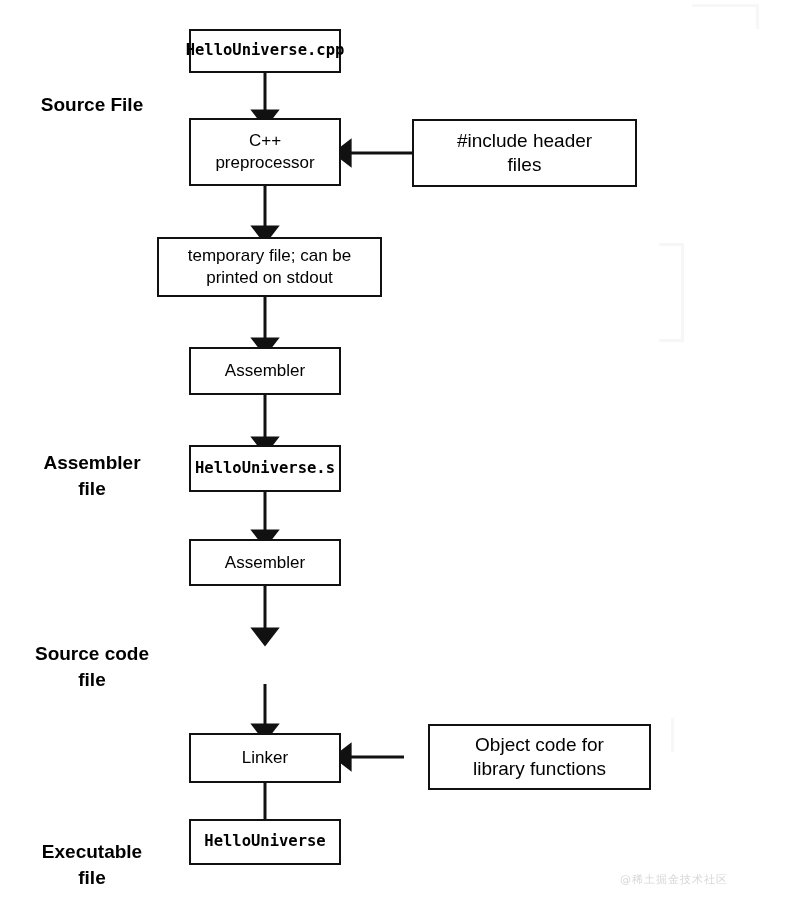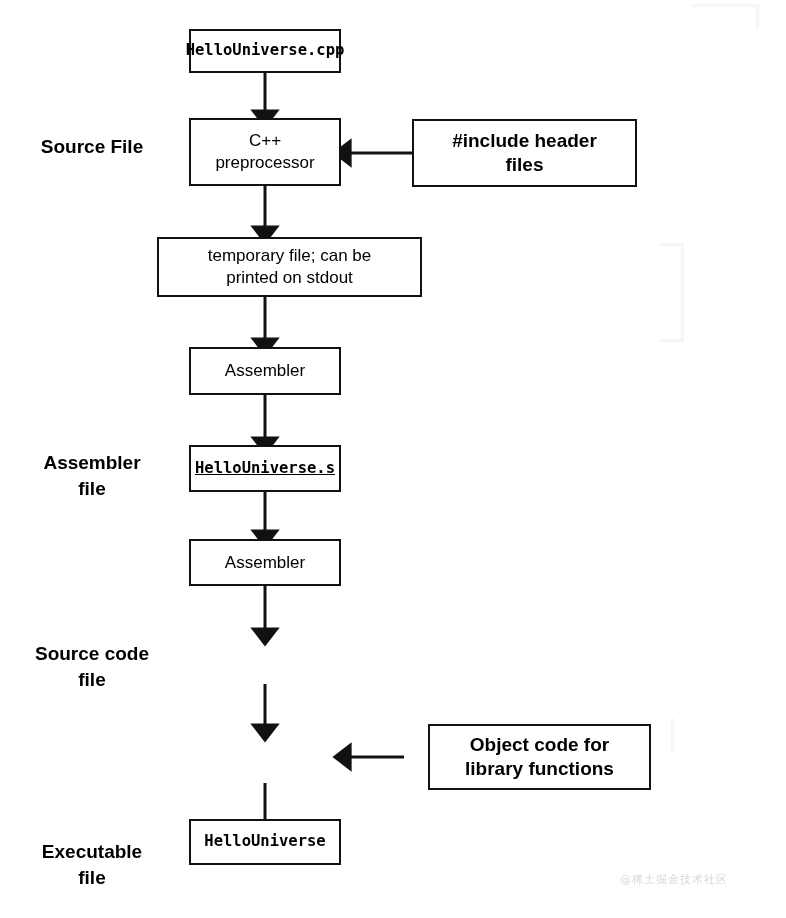--- a/index.html
+++ b/index.html
@@ -46,21 +46,21 @@
     font-size: 15.5px;
     letter-spacing: 0px;
   }
   .plain .node-text {
     font-family: "Liberation Sans", sans-serif;
     font-weight: normal;
     font-size: 17px;
   }
   .strong .node-text {
     font-family: "Liberation Sans", sans-serif;
-    font-weight: bold;
+    font-weight: normal;
     font-size: 19px;
   }
 
   
   .stage-label {
     position: absolute;
     box-sizing: border-box;
     font-family: "Liberation Sans", sans-serif;
     font-weight: bold;
     font-size: 19px;
@@ -129,21 +129,21 @@
       <line x1="265" y1="395" x2="265" y2="443"></line>
       <line x1="265" y1="492" x2="265" y2="536"></line>
       <line x1="265" y1="586" x2="265" y2="634"></line>
       <line x1="265" y1="684" x2="265" y2="730"></line>
       <line x1="265" y1="783" x2="265" y2="827"></line>
       <path d="M412,153 L345,153"></path>
       <path d="M404,757 L345,757"></path>
     </g>
   </svg>
 
-  <div class="stage-label" style="left:8px; top:92px; width:168px;margin-top:42px;">Source File</div>
+  <div class="stage-label" style="left:8px; top:92px; width:168px;">Source File</div>
   <div class="stage-label" style="left:8px; top:450px; width:168px;">Assembler
 file</div>
   <div class="stage-label" style="left:8px; top:641px; width:168px;">Source code
 file</div>
   <div class="stage-label" style="left:8px; top:839px; width:168px;">Executable
 file</div>
 
   <div class="node mono" style="left:189px; top:29px; width:152px; height:44px;text-align:center;">
     <span class="node-text">HelloUniverse.cpp</span>
   </div>
@@ -151,38 +151,41 @@
   <div class="node plain" style="left:189px; top:118px; width:152px; height:68px;">
     <span class="node-text">C++
 preprocessor</span>
   </div>
 
   <div class="node strong" style="left:412px; top:119px; width:225px; height:68px;">
     <span class="node-text">#include header
 files</span>
   </div>
 
-  <div class="node plain" style="left:157px; top:237px; width:265px; height:60px;">
+  <div class="node plain" style="left:157px; top:237px; width:225px; height:60px;">
     <span class="node-text">temporary file; can be
 printed on stdout</span>
   </div>
 
   <div class="node plain" style="left:189px; top:347px; width:152px; height:48px;">
     <span class="node-text">Assembler</span>
   </div>
 
-  <div class="node mono" style="left:189px; top:445px; width:152px; height:47px;text-decoration:underline;">
+  <div class="node mono" style="left:189px; top:445px; width:152px; height:47px;">
     <span class="node-text">HelloUniverse.s</span>
   </div>
 
   <div class="node plain" style="left:189px; top:539px; width:152px; height:47px;">
     <span class="node-text">Assembler</span>
   </div>
 
 
+  <div class="node plain" style="left:189px; top:733px; width:152px; height:50px;">
+    <span class="node-text">Linker</span>
+  </div>
 
   <div class="node strong" style="left:428px; top:724px; width:223px; height:66px;">
     <span class="node-text">Object code for
 library functions</span>
   </div>
 
   <div class="node mono" style="left:189px; top:819px; width:152px; height:46px;">
     <span class="node-text">HelloUniverse</span>
   </div>
 

